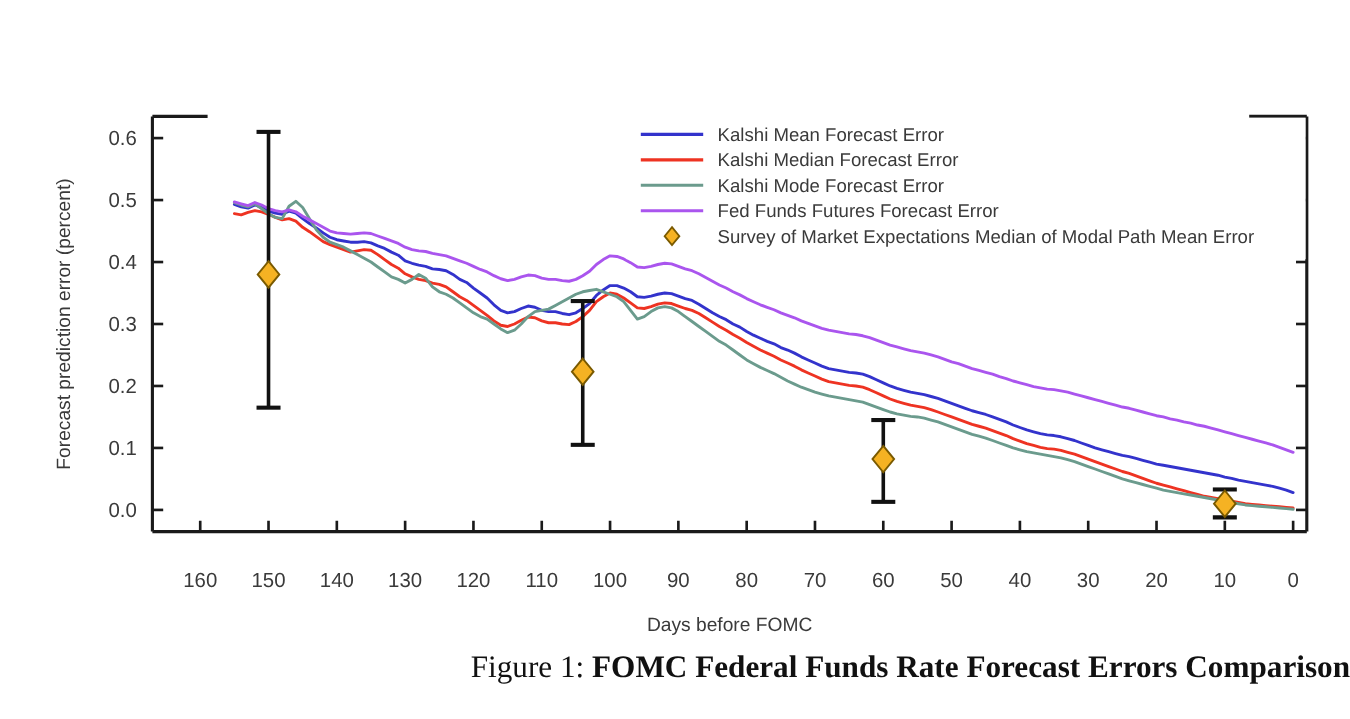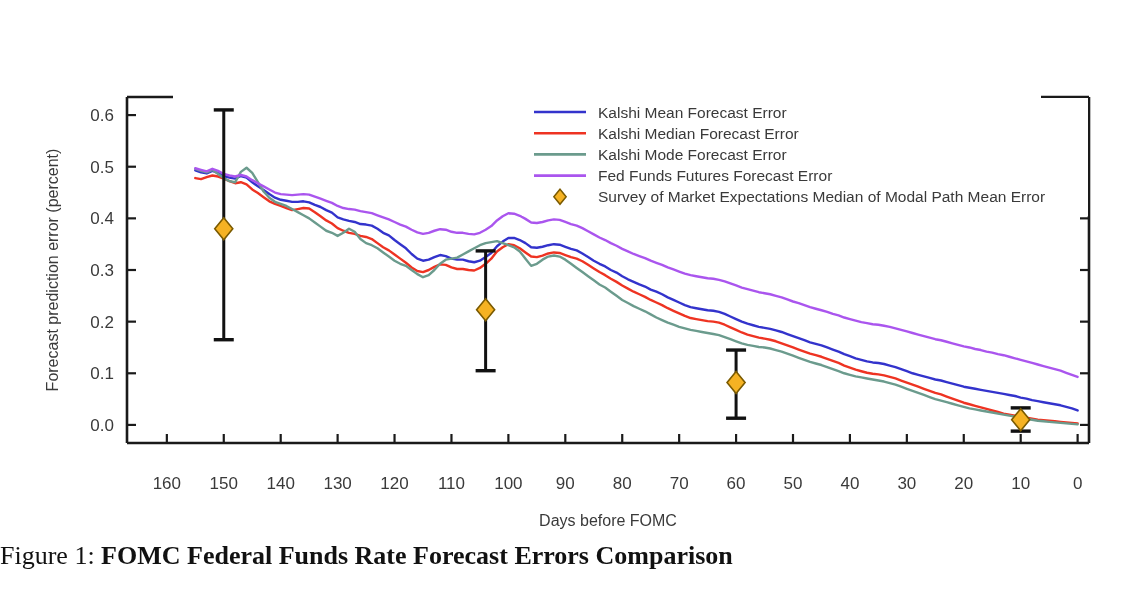--- a/index.html
+++ b/index.html
@@ -3,21 +3,21 @@
 <meta charset="utf-8">
 <style>
   html,body{margin:0;padding:0;background:#ffffff;}
   body{width:1125px;height:599px;font-family:"Liberation Sans",sans-serif;overflow:hidden;}
   #figure{position:relative;width:1125px;height:599px;background:#fff;}
   #plot-svg{position:absolute;left:0;top:0;}
   .axis-text{font-family:"Liberation Sans",sans-serif;fill:#3a3a3a;}
   .tick-label{font-size:17px;}
   .axis-title{font-size:16px;}
   .legend-label{font-size:15.5px;fill:#3a3a3a;font-family:"Liberation Sans",sans-serif;}
-  #caption{position:absolute;left:0;top:541px;width:1125px;text-align:left;
+  #caption{position:absolute;left:0;top:541px;width:1125px;text-align:right;
            font-family:"Liberation Serif",serif;font-size:26px;color:#111;}
   #caption .cap-num{font-weight:400;}
   #caption .cap-title{font-weight:700;}
 </style>
 </head>
 <body>
 
 <div id="figure">
   <svg id="plot-svg" width="1125" height="541">
       <line x1="127" y1="97" x2="127" y2="443" stroke="#1a1a1a" stroke-width="2.6"></line>

